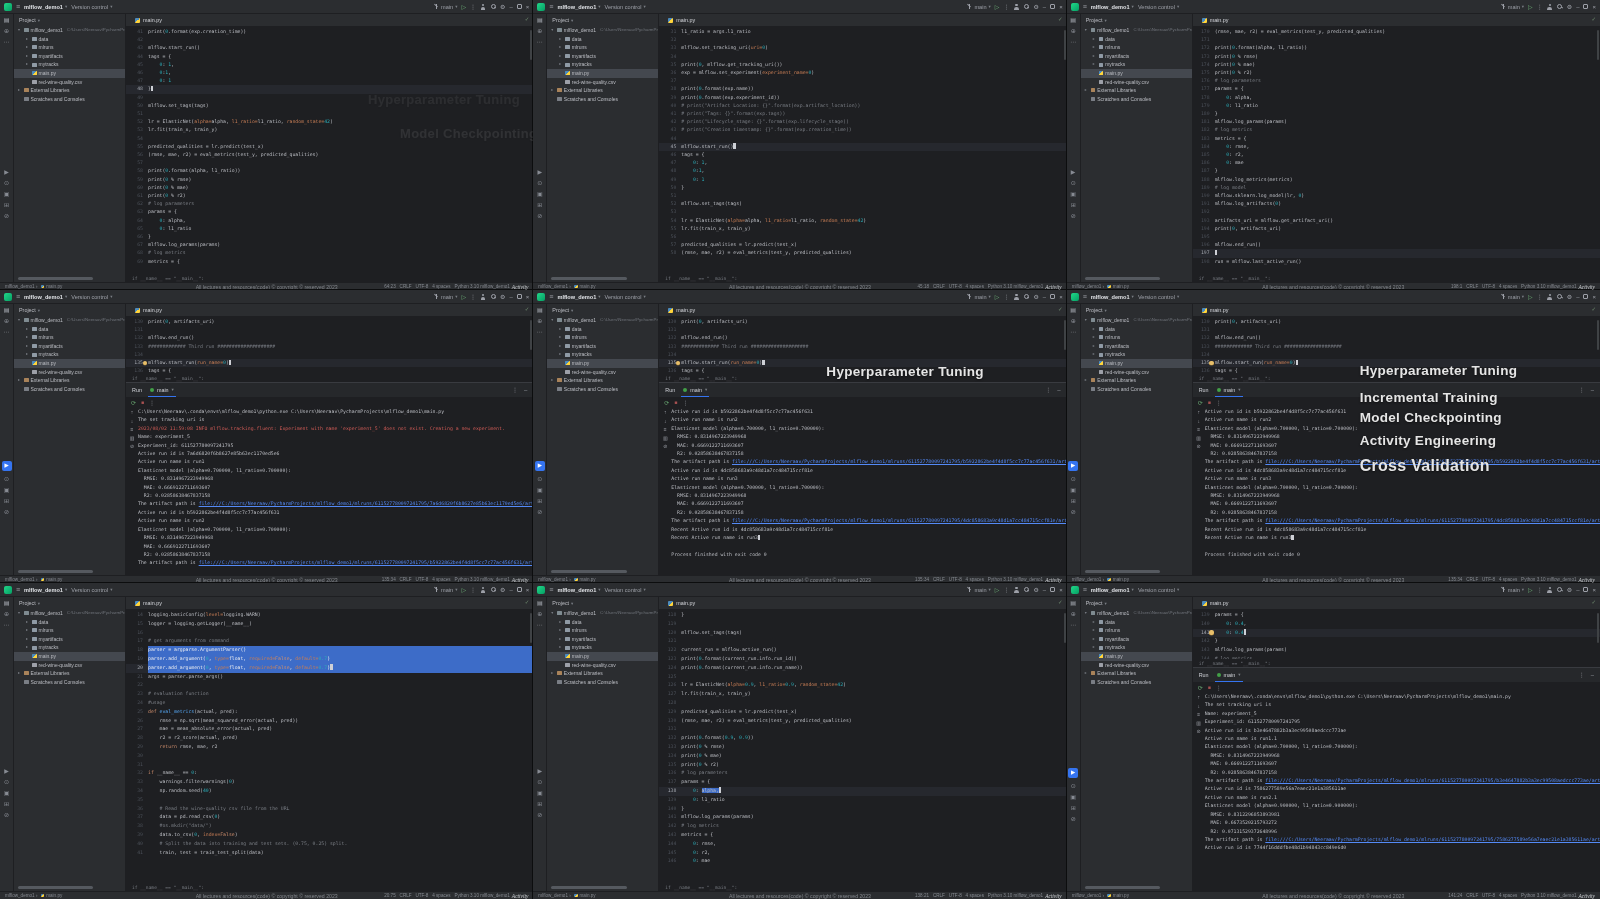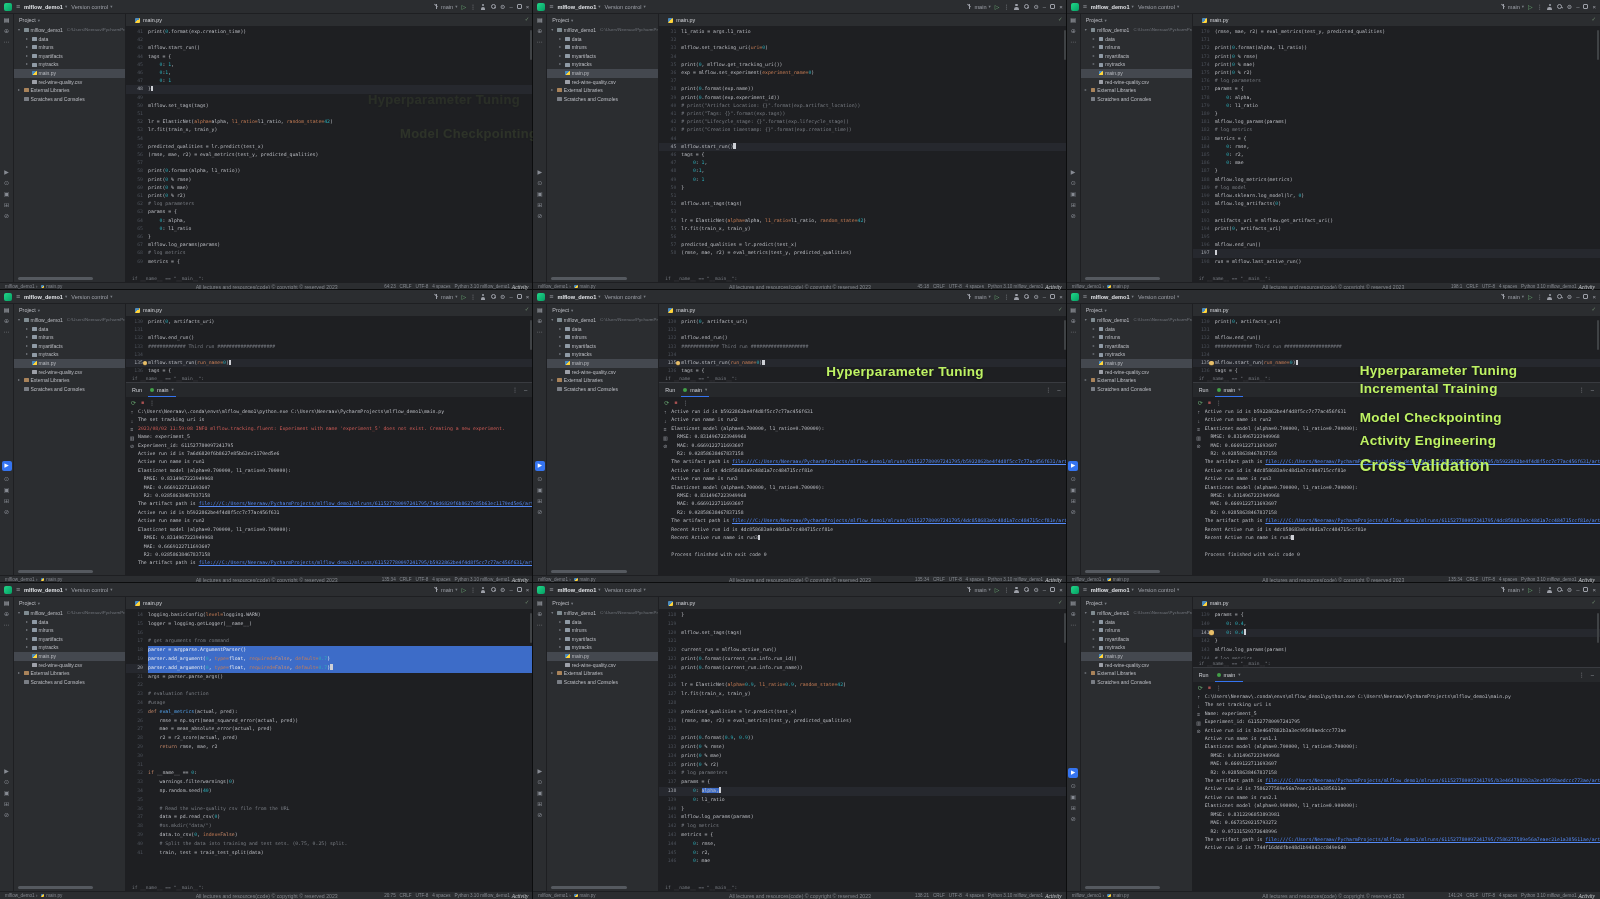--- a/index.html
+++ b/index.html
@@ -109,21 +109,21 @@
   
   .sbar{height:8px;flex:none;background:#2b2d30;border-top:1px solid #1e1f22;display:flex;
         align-items:center;padding:0 5px;font-size:4.6px;color:#868a91;white-space:pre;position:relative;}
   .sleft{flex:none;display:flex;align-items:center;gap:2px;}
   .sdot{width:3.5px;height:3.5px;border-radius:1px;background:linear-gradient(135deg,#4b8bbe 50%,#ffd43b 50%);}
   .scenter{position:absolute;left:0;right:0;text-align:center;color:#b7bcc3;opacity:.62;font-size:5.2px;}
   .sright{margin-left:auto;flex:none;z-index:1;}
   .swm{flex:none;z-index:1;font-style:italic;color:#e3e6ea;opacity:.85;font-size:5.4px;margin-left:2px;
        font-family:"Liberation Serif",serif;}
   
-  .ov{position:absolute;color:#bef264;font-weight:600;letter-spacing:.3px;z-index:6;
+  .ov{position:absolute;color:#e5e5e5;font-weight:600;letter-spacing:.3px;z-index:6;
       font-family:"Liberation Sans",sans-serif;text-shadow:0 1px 2px rgba(0,0,0,.55);white-space:nowrap;}
 </style>
 </head>
 <body>
 
 <main id="stage">
   <section class="win r1" style="left: 0px; top: 0px; width: 533.33px; height: 290px;">
     <header class="tbar">
       <span class="logo"></span>
       <span class="ticn menu">≡</span>
@@ -921,21 +921,21 @@
       </div>
     </div>
     <footer class="sbar">
       <span class="sleft">mlflow_demo1 › <span class="sdot"></span>main.py</span>
       <span class="scenter">All lectures and resources(code) © copyright © reserved 2023</span>
       <span class="sright">135:34   CRLF   UTF-8   4 spaces   Python 3.10 mlflow_demo1</span>
       <span class="swm">Activity</span>
     </footer>
     <div class="ovs">
         <div class="ov" style="left: 293px; top: 73px; font-size: 13.5px; opacity: 1;">Hyperparameter Tuning</div>
-        <div class="ov" style="left: 293px; top: 91px; font-size: 13.5px; opacity: 1;">Incremental Training</div>
+        <div class="ov" style="left: 293px; top: 100px; font-size: 13.5px; opacity: 1;">Incremental Training</div>
         <div class="ov" style="left: 293px; top: 120px; font-size: 13.5px; opacity: 1;">Model Checkpointing</div>
         <div class="ov" style="left: 293px; top: 143px; font-size: 13.5px; opacity: 1;">Activity Engineering</div>
         <div class="ov" style="left: 293px; top: 167px; font-size: 16px; opacity: 1;">Cross Validation</div>
       </div>
   </section>
 
   <section class="win r3" style="left: 0px; top: 583px; width: 533.33px; height: 316px;">
     <header class="tbar">
       <span class="logo"></span>
       <span class="ticn menu">≡</span>

